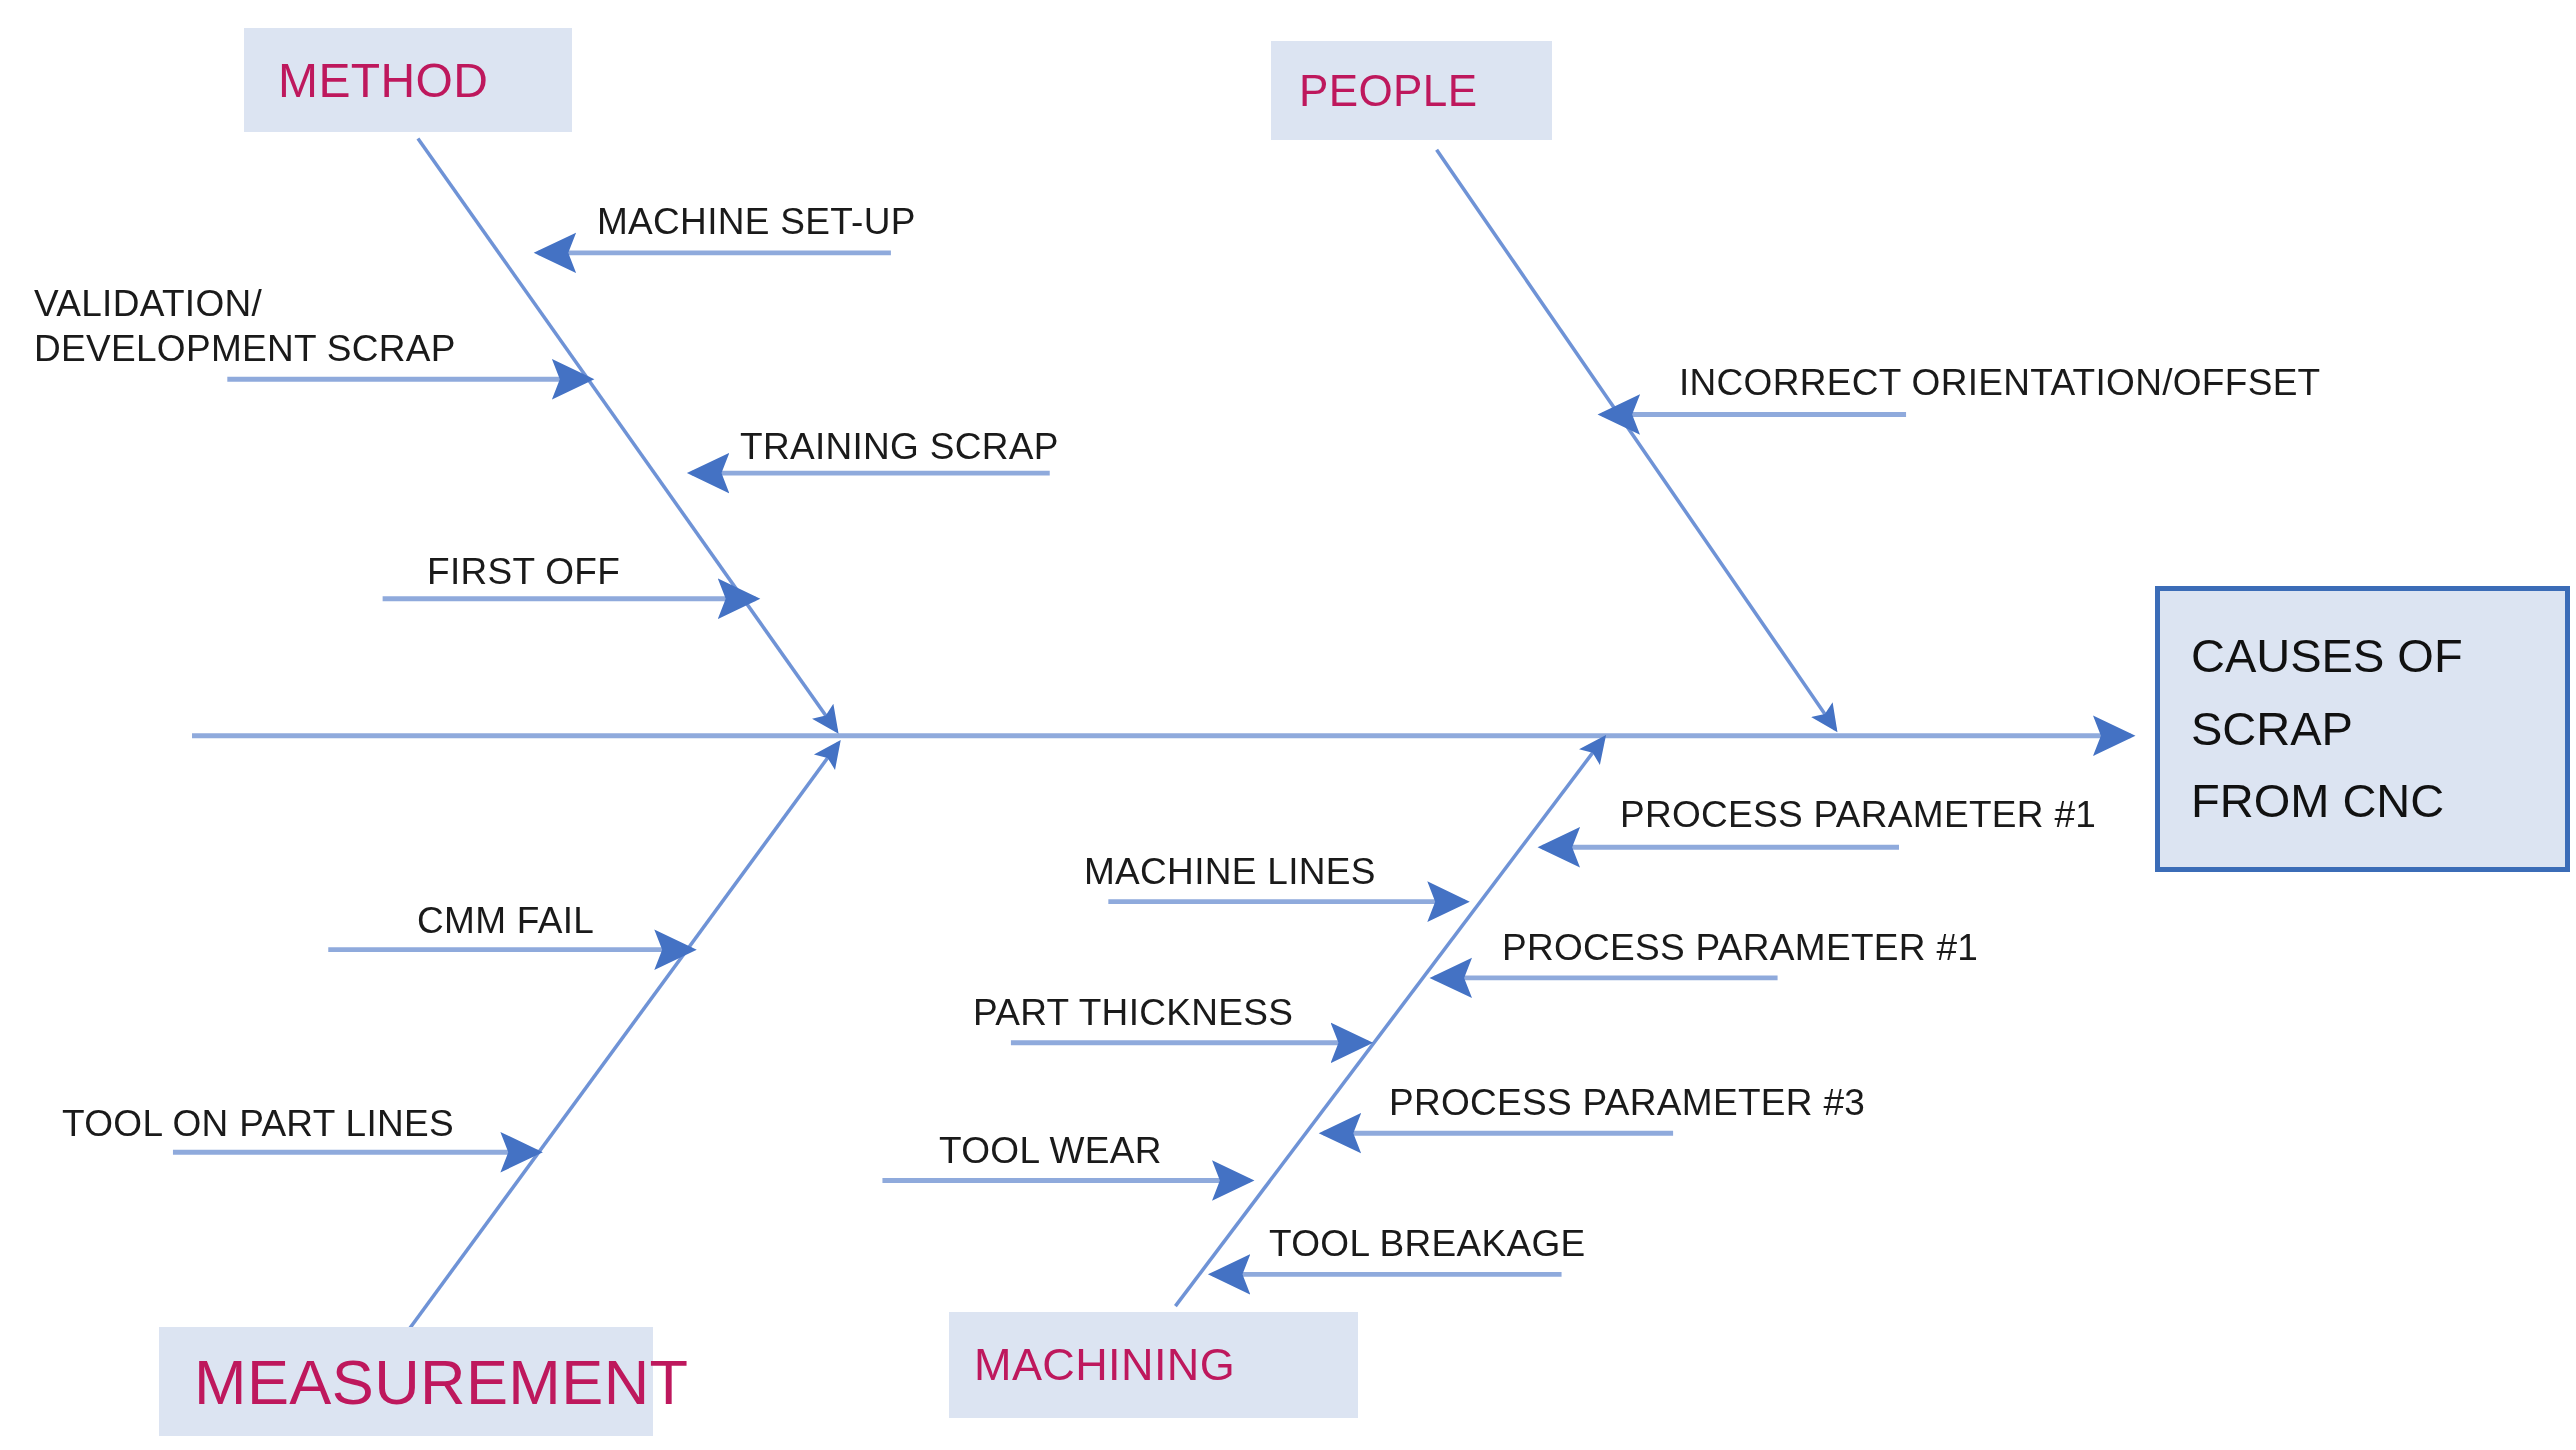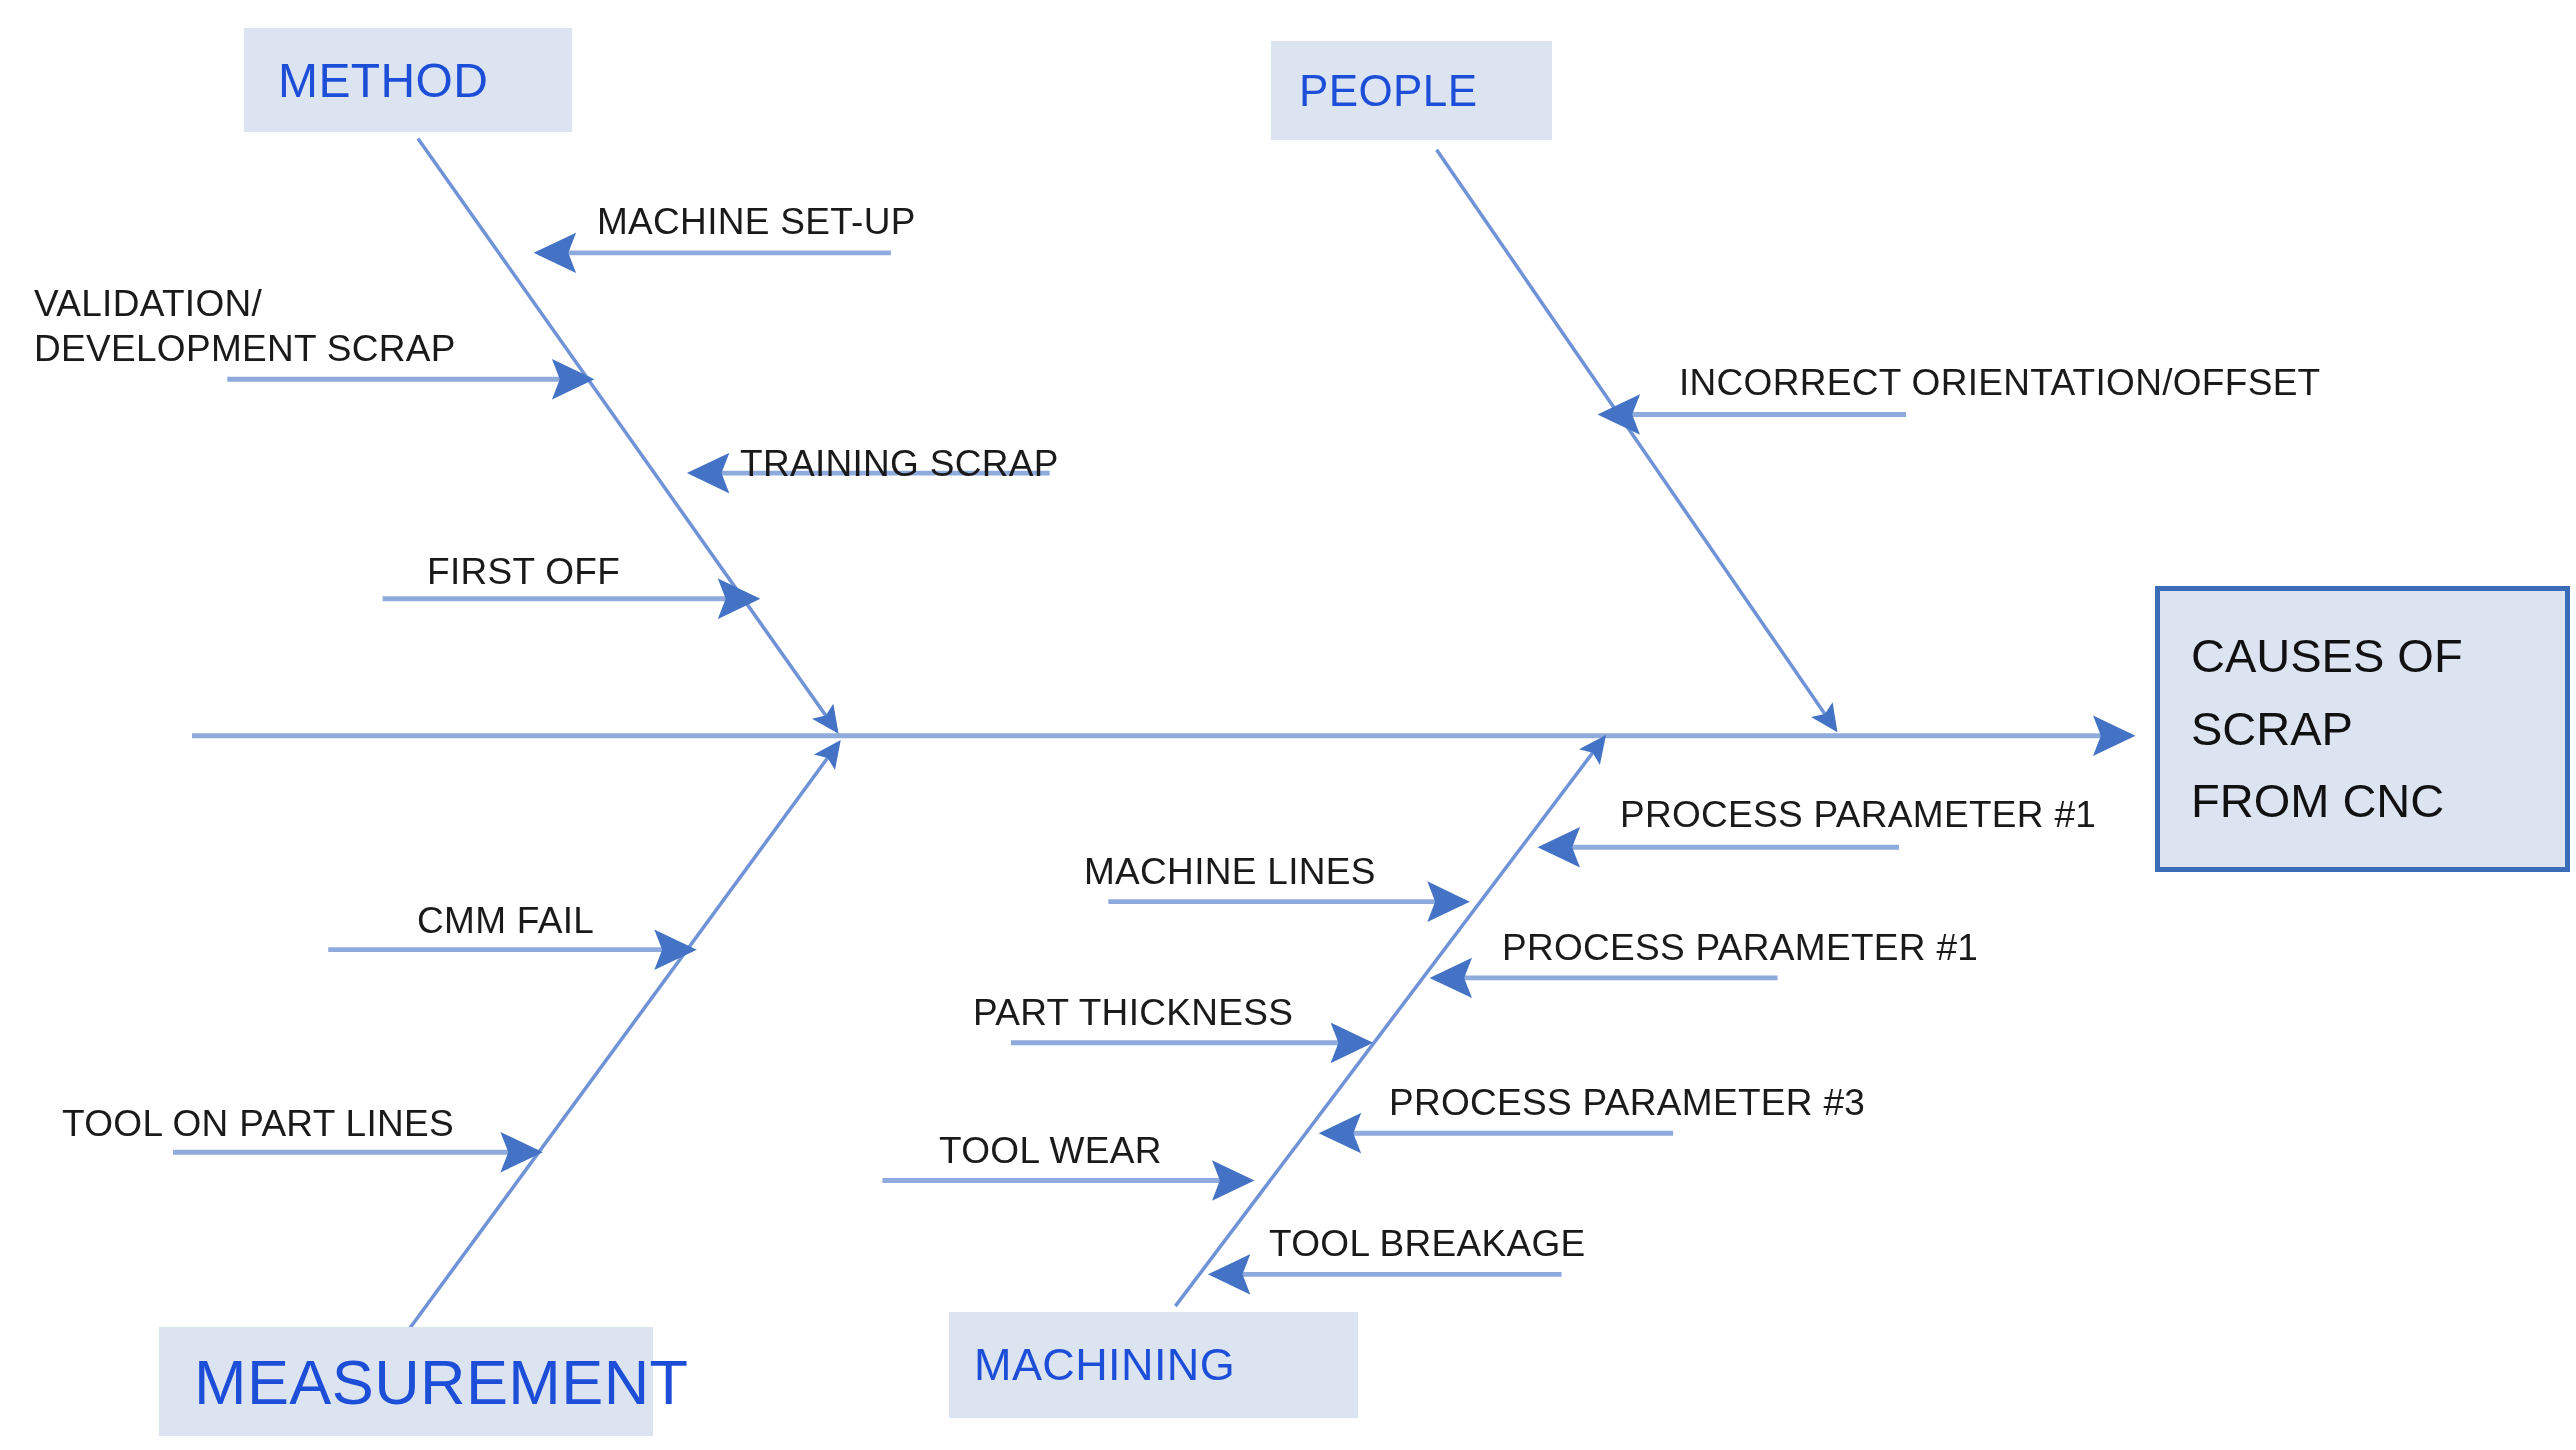--- a/index.html
+++ b/index.html
@@ -5,21 +5,21 @@
   html,body{margin:0;padding:0;background:#ffffff;}
   body{font-family:"Liberation Sans", sans-serif;}
   #stage{position:relative;width:2576px;height:1451px;background:#fff;overflow:hidden;}
   svg.layer{position:absolute;left:0;top:0;width:2576px;height:1451px;}
 
   .catbox{
     position:absolute;
     background:#dce4f2;
     display:flex;align-items:center;
     box-sizing:border-box;
-    color:#1d4ed8;
+    color:#be185d;
     font-weight:400;
     letter-spacing:0.4px;
   }
   .catbox span{display:block;white-space:nowrap;}
 
   .headbox{
     position:absolute;
     background:#dce4f2;
     border:5px solid #3b6cb7;
     box-sizing:border-box;
@@ -117,21 +117,21 @@
 
   <div class="clab" style="left:597px;top:199px;">
     <span>MACHINE SET-UP</span>
   </div>
 
   <div class="clab two" style="left:34px;top:267px;width:508px;">
     <span>VALIDATION/</span>
     <span>DEVELOPMENT SCRAP</span>
   </div>
 
-  <div class="clab" style="left:740px;top:441px;">
+  <div class="clab" style="left:740px;top:424px;">
     <span>TRAINING SCRAP</span>
   </div>
 
   <div class="clab" style="left:427px;top:549px;">
     <span>FIRST OFF</span>
   </div>
 
   <div class="clab" style="left:1679px;top:360px;">
     <span>INCORRECT ORIENTATION/OFFSET</span>
   </div>

